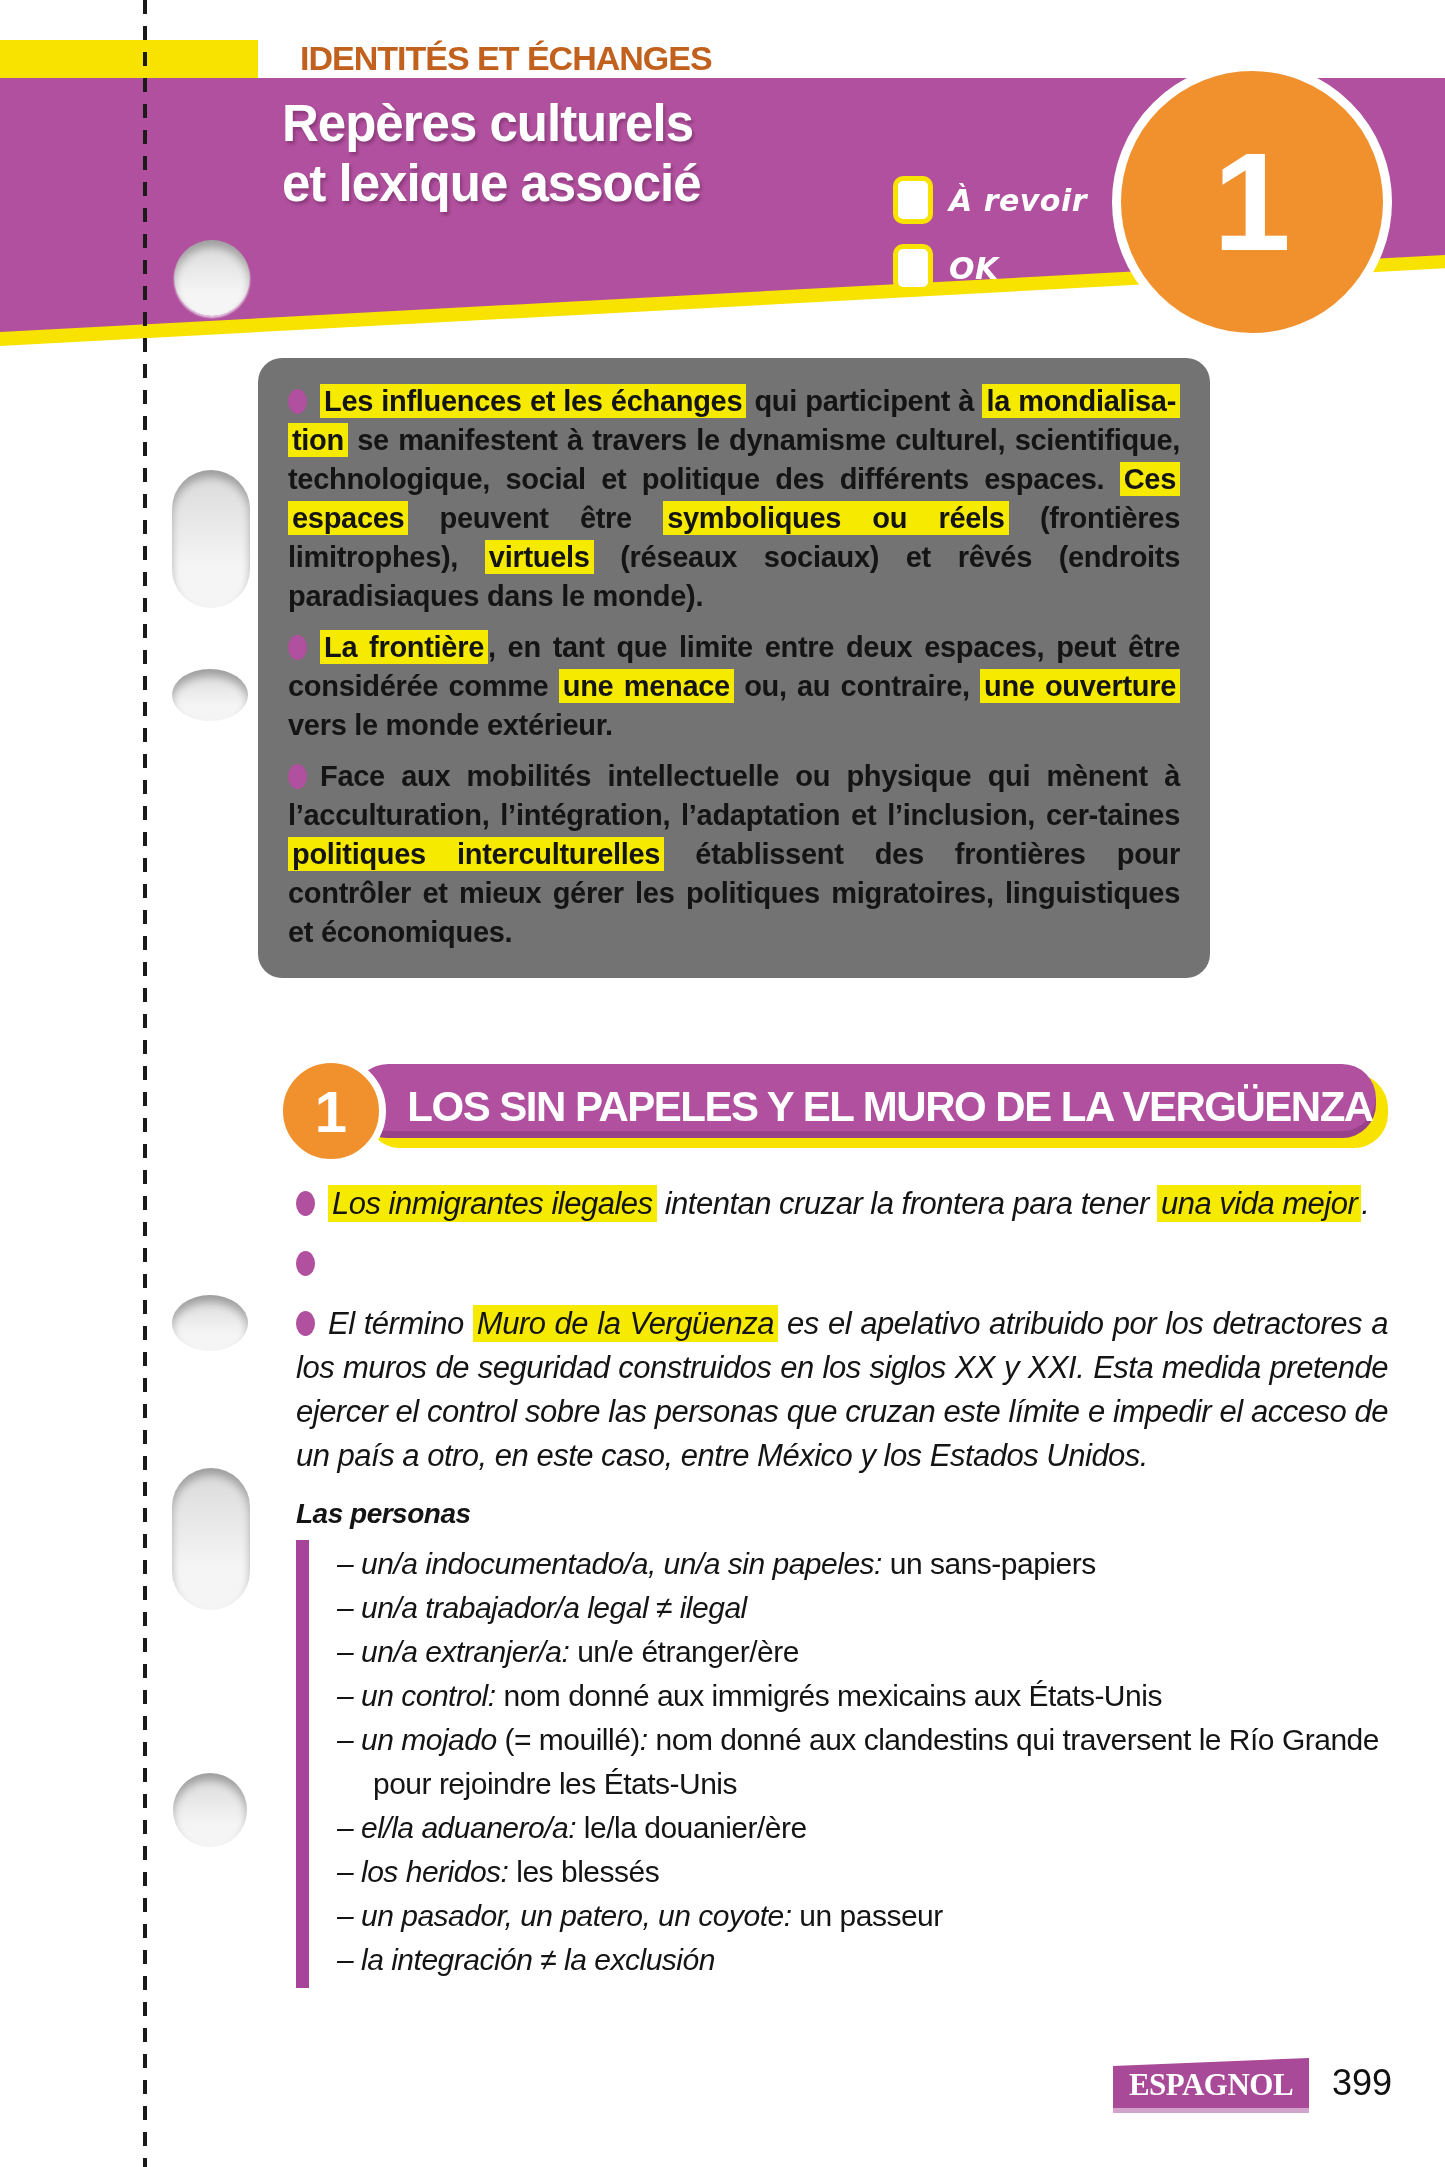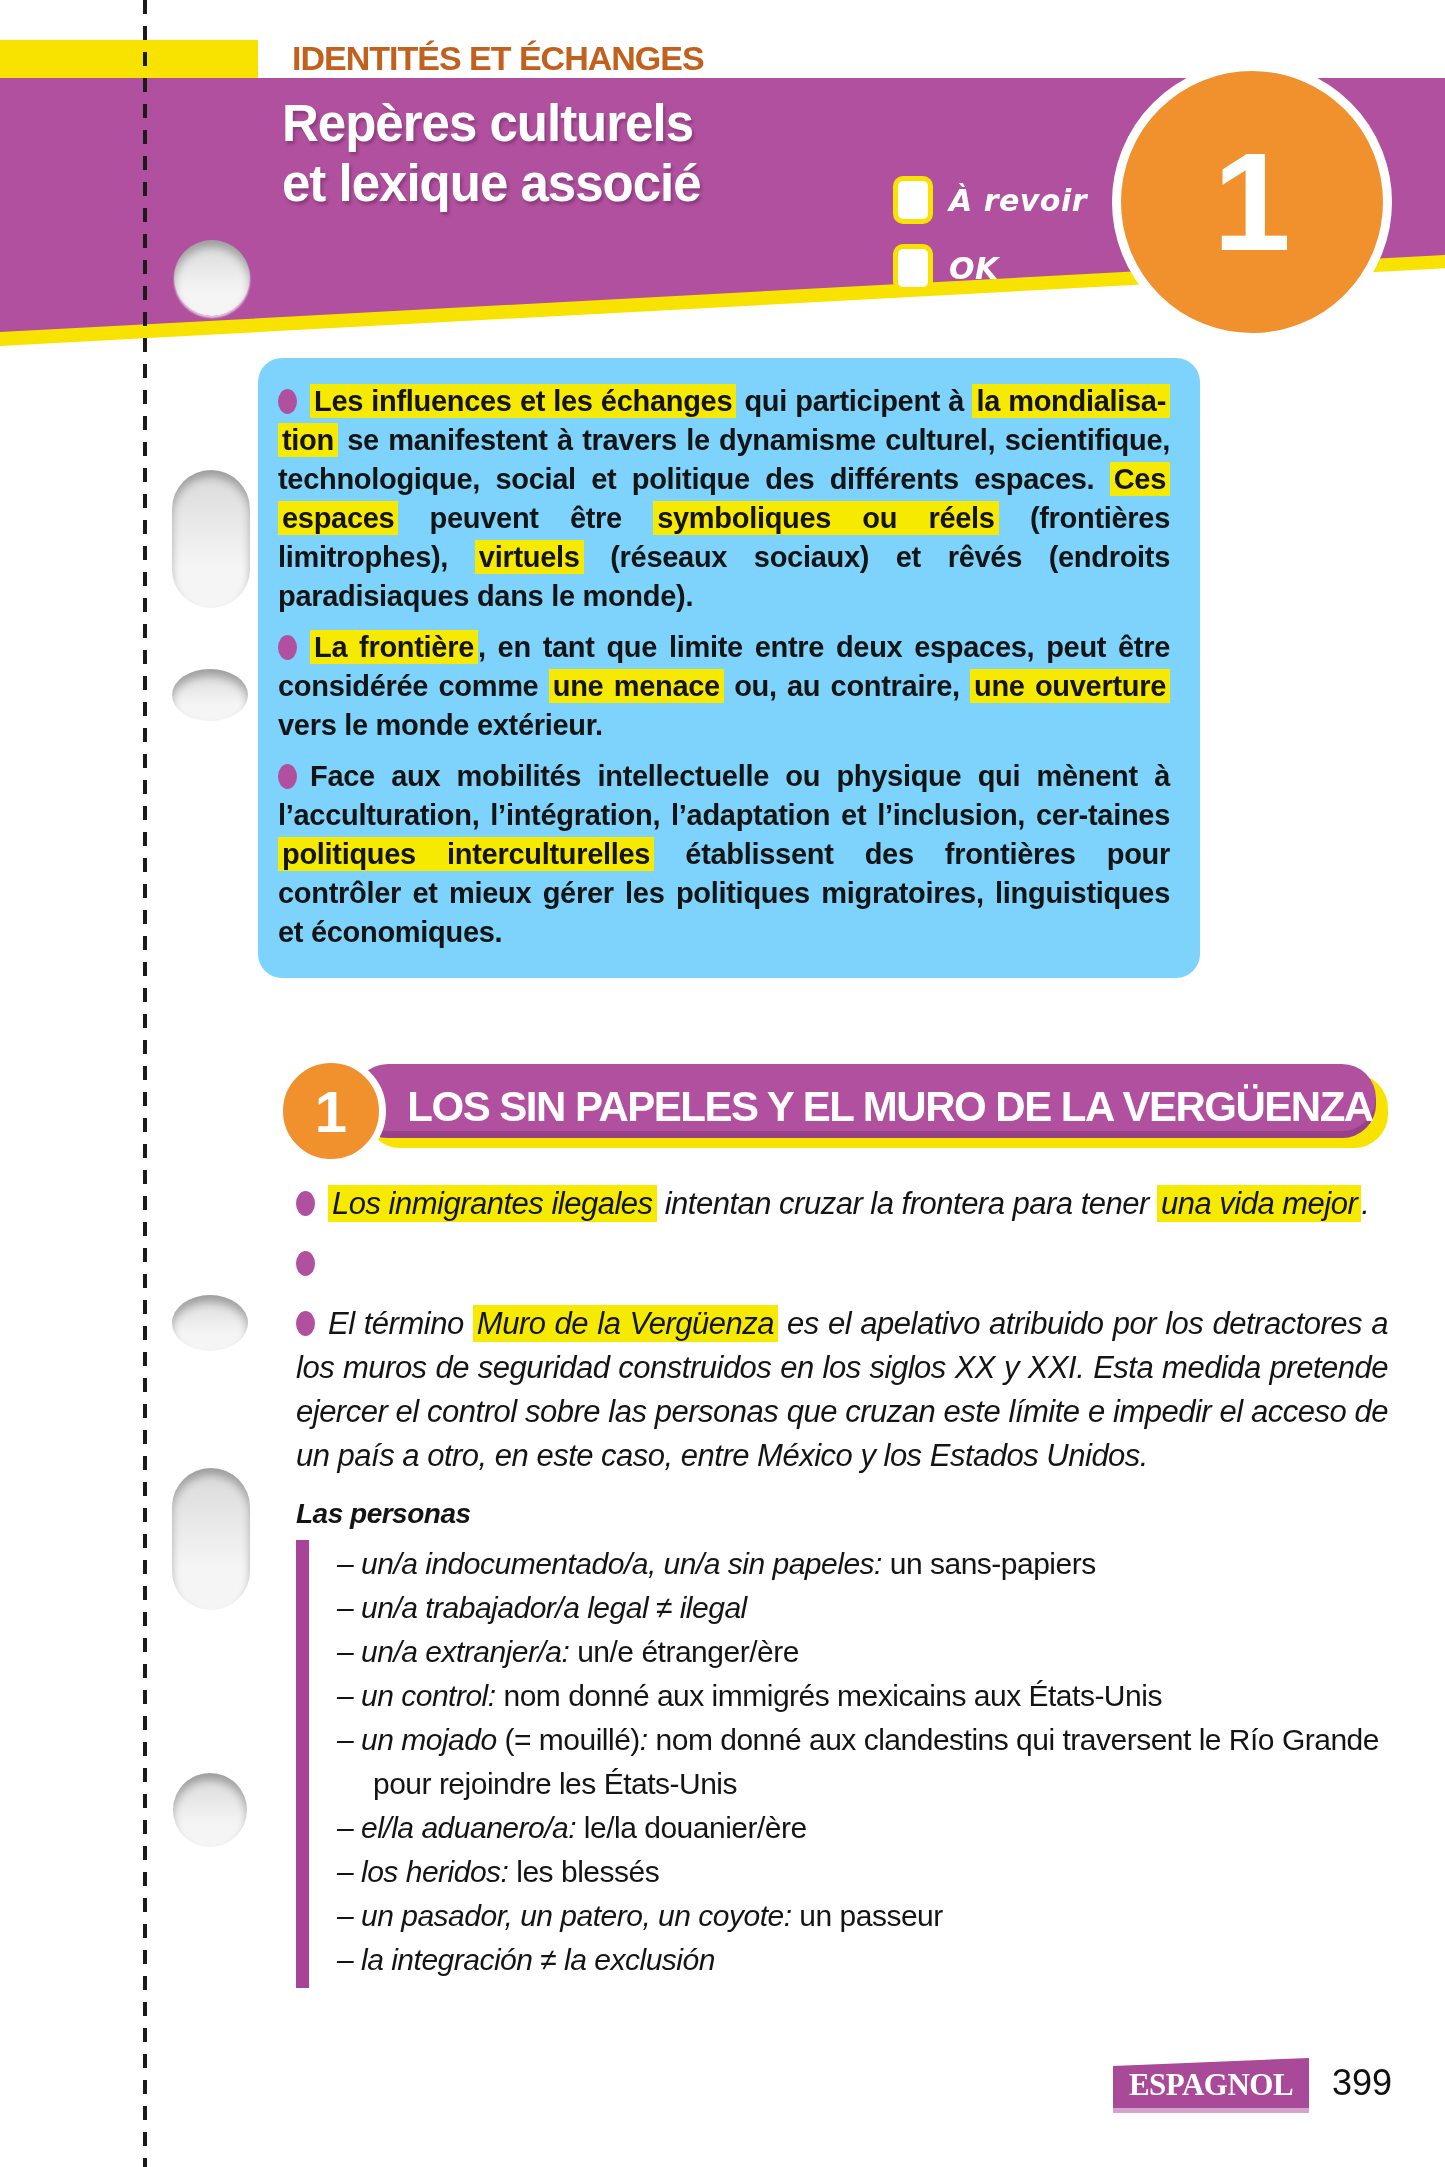--- a/index.html
+++ b/index.html
@@ -28,21 +28,21 @@
   .h1{left:174px;top:240px;width:76px;height:76px;border-radius:50%;}
   .h2{left:172px;top:470px;width:78px;height:138px;border-radius:39px;}
   .h3{left:172px;top:669px;width:76px;height:52px;border-radius:50%;}
   .h4{left:172px;top:1295px;width:76px;height:56px;border-radius:50%;}
   .h5{left:172px;top:1468px;width:78px;height:142px;border-radius:39px;}
   .h6{left:173px;top:1773px;width:74px;height:74px;border-radius:50%;}
 
   
   .rubric-tab{position:absolute;left:0;top:40px;width:258px;height:38px;background:#f8e300;z-index:3;}
   .rubric-title{
-    position:absolute;left:292px;top:39px;z-index:3;
+    position:absolute;left:300px;top:39px;z-index:3;
     font-size:34px;font-weight:800;letter-spacing:-1px;color:#c2601d;
   }
   .banner-yellow{
     position:absolute;left:0;top:78px;width:1445px;height:268px;background:#f8e300;z-index:1;
     clip-path:polygon(0 0,100% 0,100% 71%,0 100%);
   }
   .banner{
     position:absolute;left:0;top:78px;width:1445px;height:268px;background:#b1509e;z-index:2;
     clip-path:polygon(0 0,100% 0,100% 66%,0 94.8%);
   }
@@ -64,21 +64,21 @@
   .chapter-circle{
     position:absolute;left:1112px;top:62px;width:262px;height:262px;z-index:4;
     background:#f0912d;border:9px solid #ffffff;border-radius:50%;
     display:flex;align-items:center;justify-content:center;
   }
   .chapter-circle span{color:#ffffff;font-size:140px;font-weight:700;}
 
   
   .intro-box{
     position:absolute;left:258px;top:358px;width:892px;min-height:490px;
-    background:#7dd3fc;border-radius:24px;padding:24px 30px 26px 20px;z-index:6;
+    background:#737373;border-radius:24px;padding:24px 30px 26px 30px;z-index:6;
   }
   .fr-p{
     margin:0 0 12px 0;font-size:29px;line-height:39px;font-weight:700;
     letter-spacing:-0.3px;text-align:justify;color:#141414;
   }
   .fr-p:last-child{margin-bottom:0;}
   .bullet{
     display:inline-block;width:19px;height:25px;border-radius:50%;
     background:#b1509e;margin-right:13px;vertical-align:-3px;
   }

